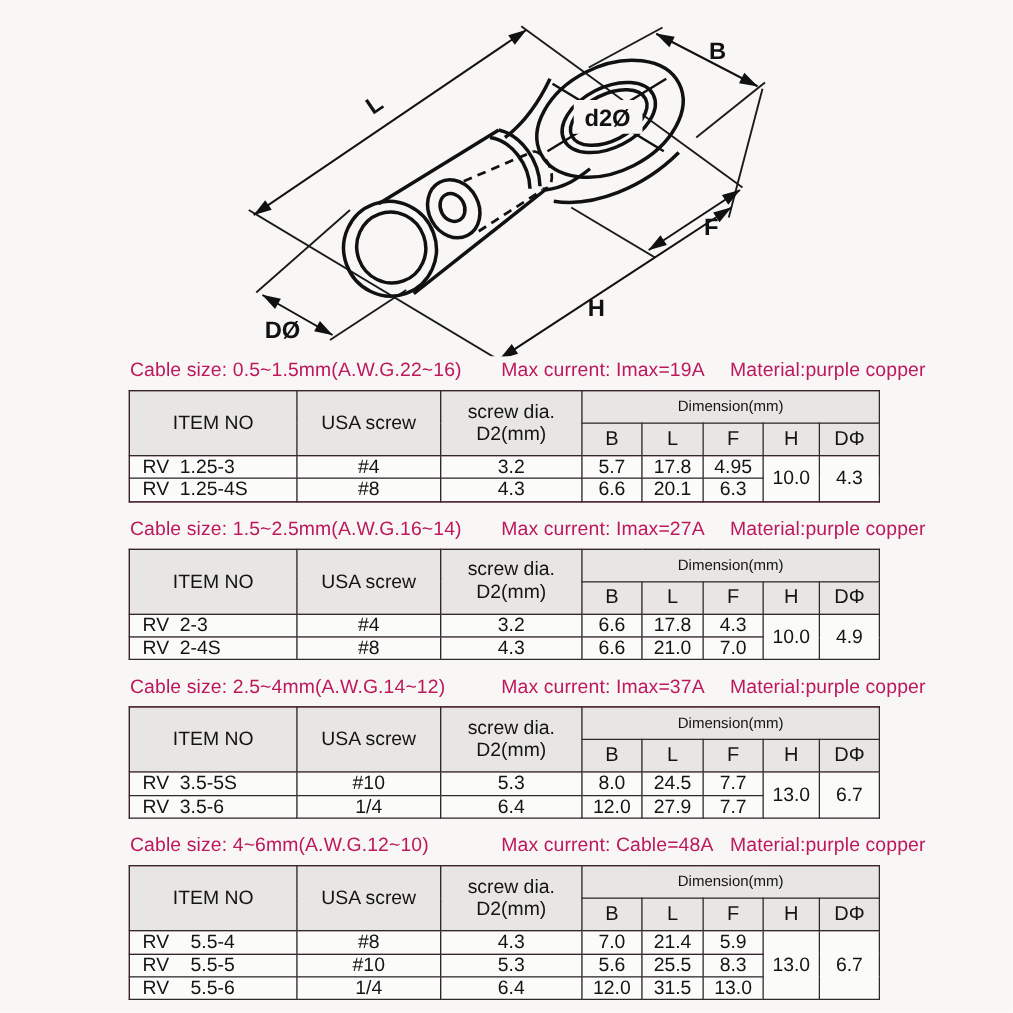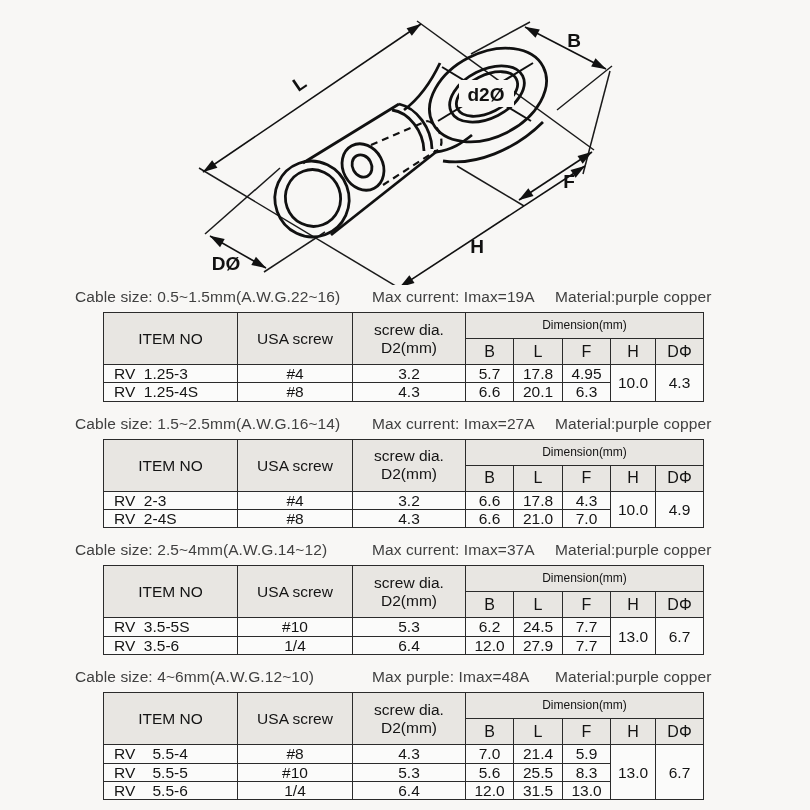--- a/index.html
+++ b/index.html
@@ -10,23 +10,23 @@
     font-family:"Liberation Sans", sans-serif;
     color:#1b1b1b;
     overflow:hidden;
   }
   .diagram-wrap { width:810px; height:285px; }
   svg.diagram { display:block; }
   .dim-label { font-weight:bold; font-size:19px; fill:#111; }
 
   .section-label {
     display:flex;
-    margin:13px 0 6px 75px;
+    margin:13px 0 6px 104px;
     font-size:15.5px;
-    color:#404040;
+    color:#be185d;
     letter-spacing:0.1px;
     white-space:nowrap;
   }
   .section:first-of-type .section-label { margin-top:3px; }
   .section-label .cs  { width:297px; }
   .section-label .mc  { width:183px; }
 
   table.spec {
     border-collapse:collapse;
     table-layout:fixed;
@@ -279,41 +279,41 @@
               <th>F</th>
               <th>H</th>
               <th>DΦ</th>
             </tr>
           </thead>
           <tbody>
             <tr>
               <td class="item">RV  3.5-5S</td>
               <td>#10</td>
               <td>5.3</td>
-              <td>6.2</td>
+              <td>8.0</td>
               <td>24.5</td>
               <td>7.7</td>
               <td rowspan="2">13.0</td>
               <td rowspan="2">6.7</td>
             </tr>
             <tr>
               <td class="item">RV  3.5-6</td>
               <td>1/4</td>
               <td>6.4</td>
               <td>12.0</td>
               <td>27.9</td>
               <td>7.7</td>
             </tr>
           </tbody>
         </table>
       </div>
       <div class="section">
         <div class="section-label">
           <span class="cs">Cable size: 4~6mm(A.W.G.12~10)</span>
-          <span class="mc">Max purple: Imax=48A</span>
+          <span class="mc">Max current: Cable=48A</span>
           <span class="mat">Material:purple copper</span>
         </div>
         <table class="spec">
           <colgroup>
             <col style="width:134px">
             <col style="width:115px">
             <col style="width:113px">
             <col style="width:48px">
             <col style="width:49px">
             <col style="width:48px">

